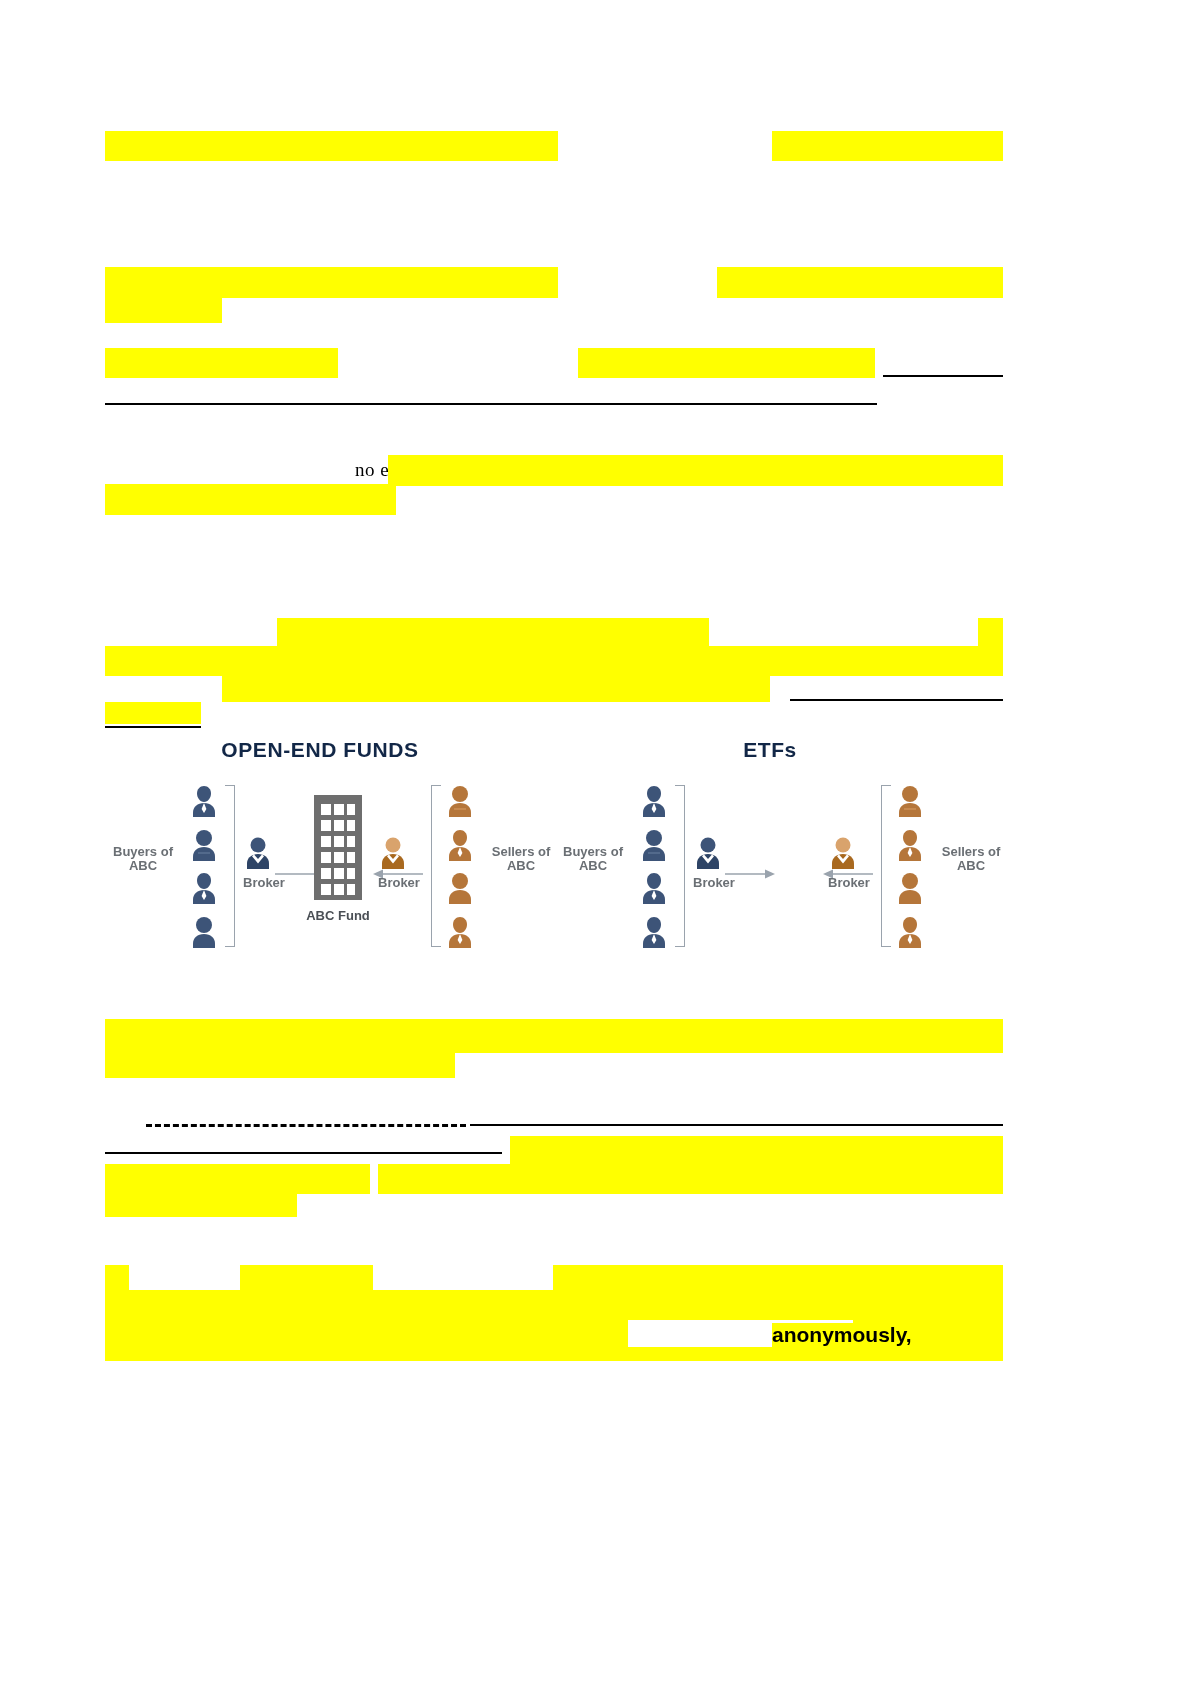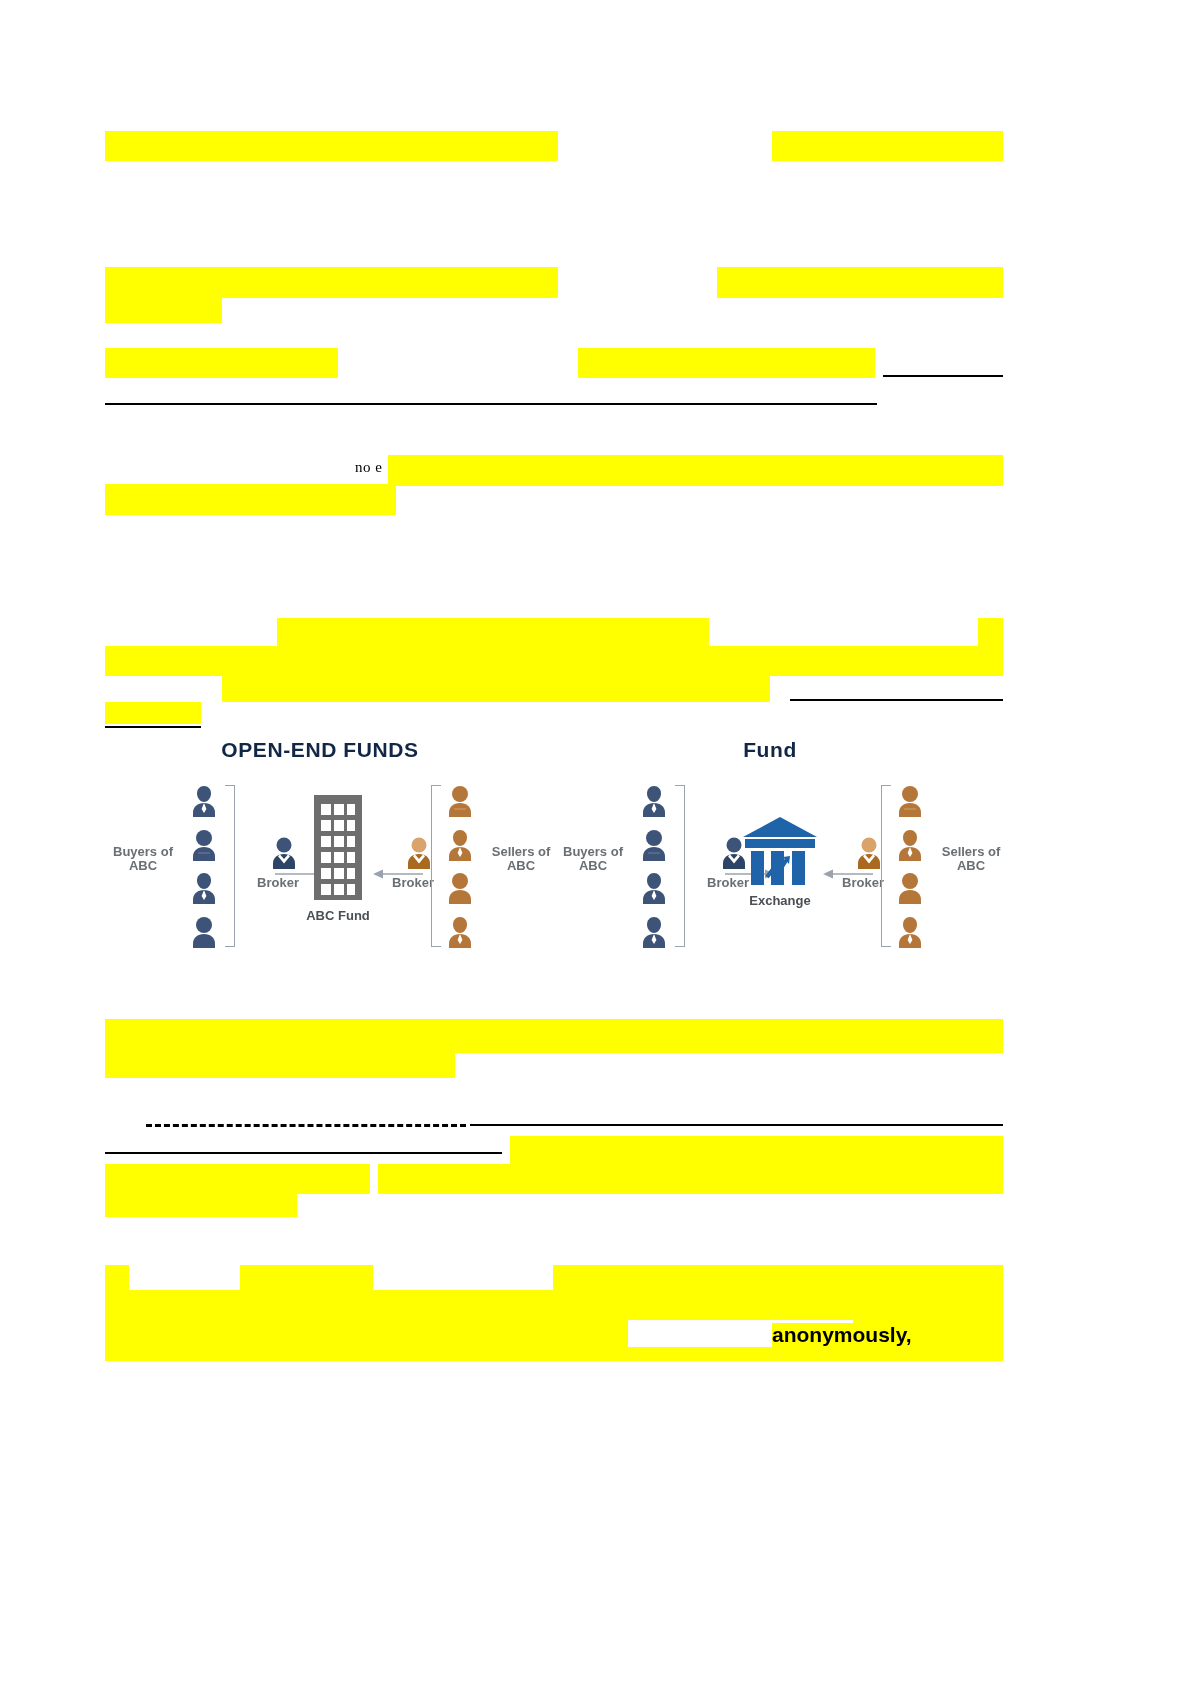--- a/index.html
+++ b/index.html
@@ -37,21 +37,21 @@
     border-top: 3px dashed #000000;
   }
   
   .vis-text {
     position: absolute;
     color: #000000;
     font-family: "Liberation Serif", serif;
     white-space: nowrap;
   }
   .txt-noe {
-    font-size: 15px;
+    font-size: 19px;
     left: 355px;
     top: 459px;
     letter-spacing: 0.5px;
   }
   .txt-anon {
     font-size: 21px;
     font-weight: bold;
     left: 772px;
     top: 1323px;
     background: #ffff00;
@@ -128,21 +128,21 @@
     color: #6a6f74;
     line-height: 14px;
     text-align: center;
     width: 76px;
   }
 
   .broker-block {
     position: absolute;
     top: 52px;
     width: 56px;
-    text-align: right;
+    text-align: left;
   }
   .broker-label {
     font-family: "Liberation Sans", sans-serif;
     font-size: 13px;
     font-weight: bold;
     color: #6a6f74;
     margin-top: 2px;
   }
   .center-block {
     position: absolute;
@@ -330,21 +330,21 @@
         <div class="side-label" style="left:378px; top:62px;">
           <div>Sellers of</div>
           <div>ABC</div>
         </div>
 
       </div>
     </div>
 
     <div class="fig-half right">
 
-      <div class="fig-title etf">Fund</div>
+      <div class="fig-title etf">ETFs</div>
 
       <div class="fig-body">
 
         <div class="side-label" style="left:0px; top:62px;">
           <div>Buyers of</div>
           <div>ABC</div>
         </div>
 
         <div class="people-col" style="left:82px;">
           <svg class="person" viewBox="0 0 30 34">
@@ -378,32 +378,20 @@
             <path d="M11 19.6l4 4.4 4-4.4 2 1.6-6 7.2-6-7.2z" fill="#ffffff"></path>
           </svg>
           <div class="broker-label">Broker</div>
         </div>
 
         <svg class="arrow-svg" style="left:170px; top:85px;" width="50" height="12" viewBox="0 0 50 12">
           <line x1="0" y1="6" x2="40" y2="6" stroke="#9aa3ad" stroke-width="1.6"></line>
           <polygon points="40,1.5 50,6 40,10.5" fill="#9aa3ad"></polygon>
         </svg>
 
-        <div class="center-block" style="left:170px; top:32px;">
-          <svg width="82" height="70" viewBox="0 0 82 70">
-            <polygon points="41,2 78,22 4,22" fill="#1f63a8"></polygon>
-            <rect x="6" y="24" width="70" height="9" fill="#1f63a8"></rect>
-            <rect x="12" y="36" width="13" height="34" fill="#1f63a8"></rect>
-            <rect x="32" y="36" width="13" height="34" fill="#1f63a8"></rect>
-            <rect x="53" y="36" width="13" height="34" fill="#1f63a8"></rect>
-            <polyline points="28,62 34,54 39,58 48,44" fill="none" stroke="#1f63a8" stroke-width="4" stroke-linejoin="miter"></polyline>
-            <polygon points="44,42 51,41 50,49" fill="#1f63a8"></polygon>
-          </svg>
-          <div class="center-label">Exchange</div>
-        </div>
 
         <svg class="arrow-svg" style="left:268px; top:85px;" width="50" height="12" viewBox="0 0 50 12">
           <line x1="10" y1="6" x2="50" y2="6" stroke="#9aa3ad" stroke-width="1.6"></line>
           <polygon points="10,1.5 0,6 10,10.5" fill="#9aa3ad"></polygon>
         </svg>
 
         <div class="broker-block" style="left:273px;">
           <svg width="30" height="34" viewBox="0 0 30 34">
             <circle cx="15" cy="10" r="7.5" fill="#d9a36c"></circle>
             <path d="M15 19c6.3 0 11 3.8 11 9.2V34H4v-5.8C4 22.8 8.7 19 15 19z" fill="#a9691f"></path>

